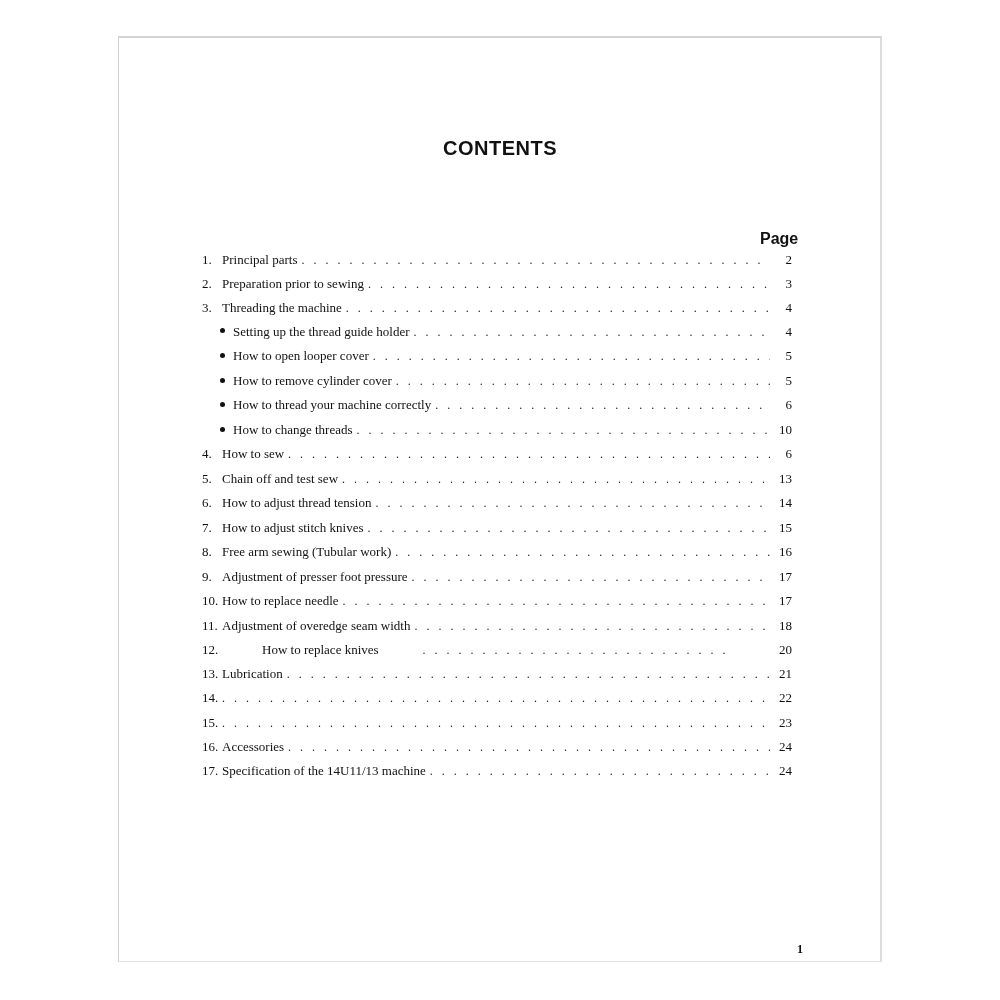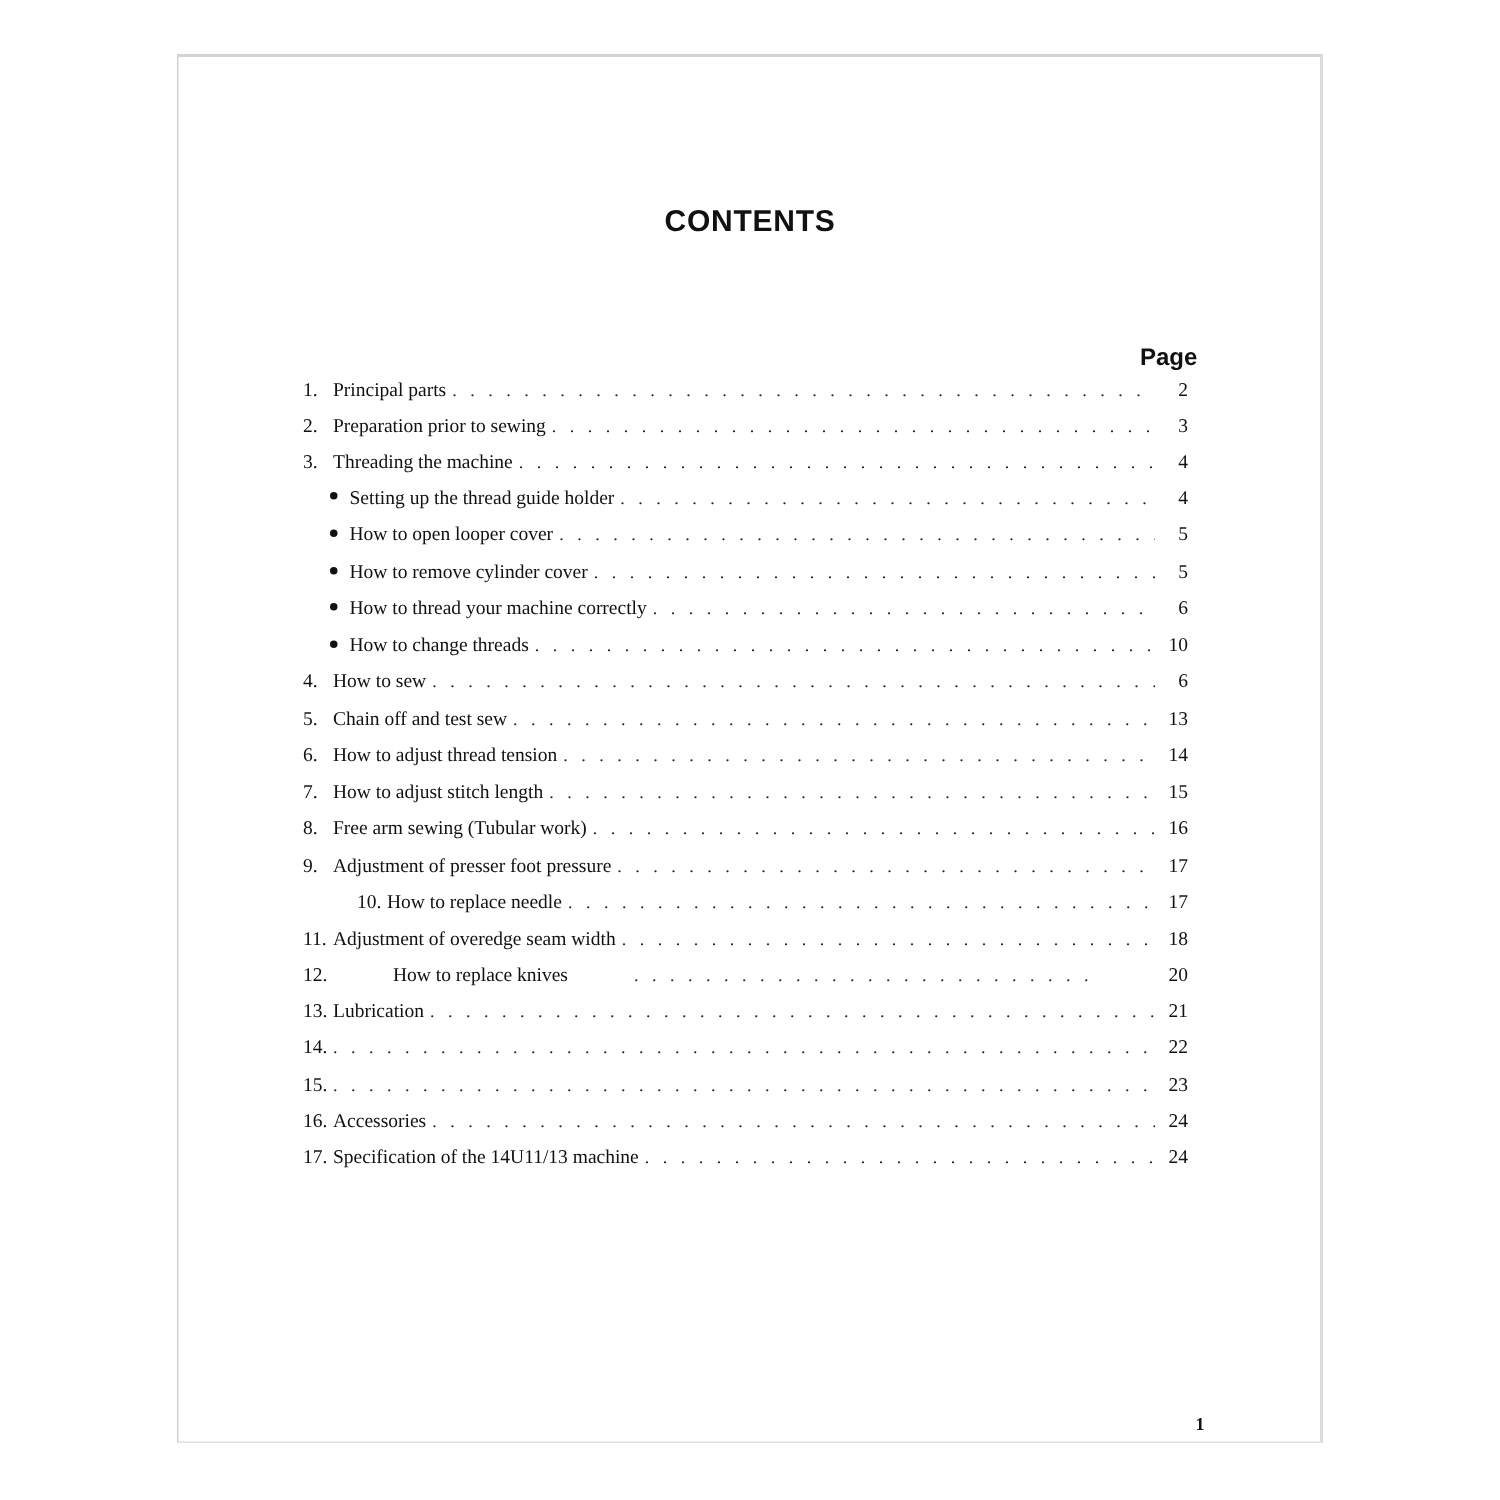--- a/index.html
+++ b/index.html
@@ -136,38 +136,38 @@
       <span class="pg">13</span>
     </div>
     <div class="row" style="top: 243px;">
       <span class="num" style="width: 20px;">6.</span>
       <span class="label">How to adjust thread tension</span>
       <span class="dots"> . . . . . . . . . . . . . . . . . . . . . . . . . . . . . . . . . . . . . . . . . . . . . . . . . . . . . . . . . . . . . . . . . . . . . . . . . . . . . . . . . . . . . . . . . . . . . . . . . . . . . . . . . . . . . . . . . . . . . . . .</span>
       <span class="pg">14</span>
     </div>
     <div class="row" style="top: 268px;">
       <span class="num" style="width: 20px;">7.</span>
-      <span class="label">How to adjust stitch length</span>
+      <span class="label">How to adjust stitch knives</span>
       <span class="dots"> . . . . . . . . . . . . . . . . . . . . . . . . . . . . . . . . . . . . . . . . . . . . . . . . . . . . . . . . . . . . . . . . . . . . . . . . . . . . . . . . . . . . . . . . . . . . . . . . . . . . . . . . . . . . . . . . . . . . . . . .</span>
       <span class="pg">15</span>
     </div>
     <div class="row" style="top: 292px;">
       <span class="num" style="width: 20px;">8.</span>
       <span class="label">Free arm sewing (Tubular work)</span>
       <span class="dots"> . . . . . . . . . . . . . . . . . . . . . . . . . . . . . . . . . . . . . . . . . . . . . . . . . . . . . . . . . . . . . . . . . . . . . . . . . . . . . . . . . . . . . . . . . . . . . . . . . . . . . . . . . . . . . . . . . . . . . . . .</span>
       <span class="pg">16</span>
     </div>
     <div class="row" style="top: 317px;">
       <span class="num" style="width: 20px;">9.</span>
       <span class="label">Adjustment of presser foot pressure</span>
       <span class="dots"> . . . . . . . . . . . . . . . . . . . . . . . . . . . . . . . . . . . . . . . . . . . . . . . . . . . . . . . . . . . . . . . . . . . . . . . . . . . . . . . . . . . . . . . . . . . . . . . . . . . . . . . . . . . . . . . . . . . . . . . .</span>
       <span class="pg">17</span>
     </div>
     <div class="row" style="top: 341px;">
-      <span class="num" style="width: 20px; margin-left: 36px;">10.</span>
+      <span class="num" style="width: 20px;">10.</span>
       <span class="label">How to replace needle</span>
       <span class="dots"> . . . . . . . . . . . . . . . . . . . . . . . . . . . . . . . . . . . . . . . . . . . . . . . . . . . . . . . . . . . . . . . . . . . . . . . . . . . . . . . . . . . . . . . . . . . . . . . . . . . . . . . . . . . . . . . . . . . . . . . .</span>
       <span class="pg">17</span>
     </div>
     <div class="row" style="top: 366px;">
       <span class="num" style="width: 20px;">11.</span>
       <span class="label">Adjustment of overedge seam width</span>
       <span class="dots"> . . . . . . . . . . . . . . . . . . . . . . . . . . . . . . . . . . . . . . . . . . . . . . . . . . . . . . . . . . . . . . . . . . . . . . . . . . . . . . . . . . . . . . . . . . . . . . . . . . . . . . . . . . . . . . . . . . . . . . . .</span>
       <span class="pg">18</span>
     </div>

